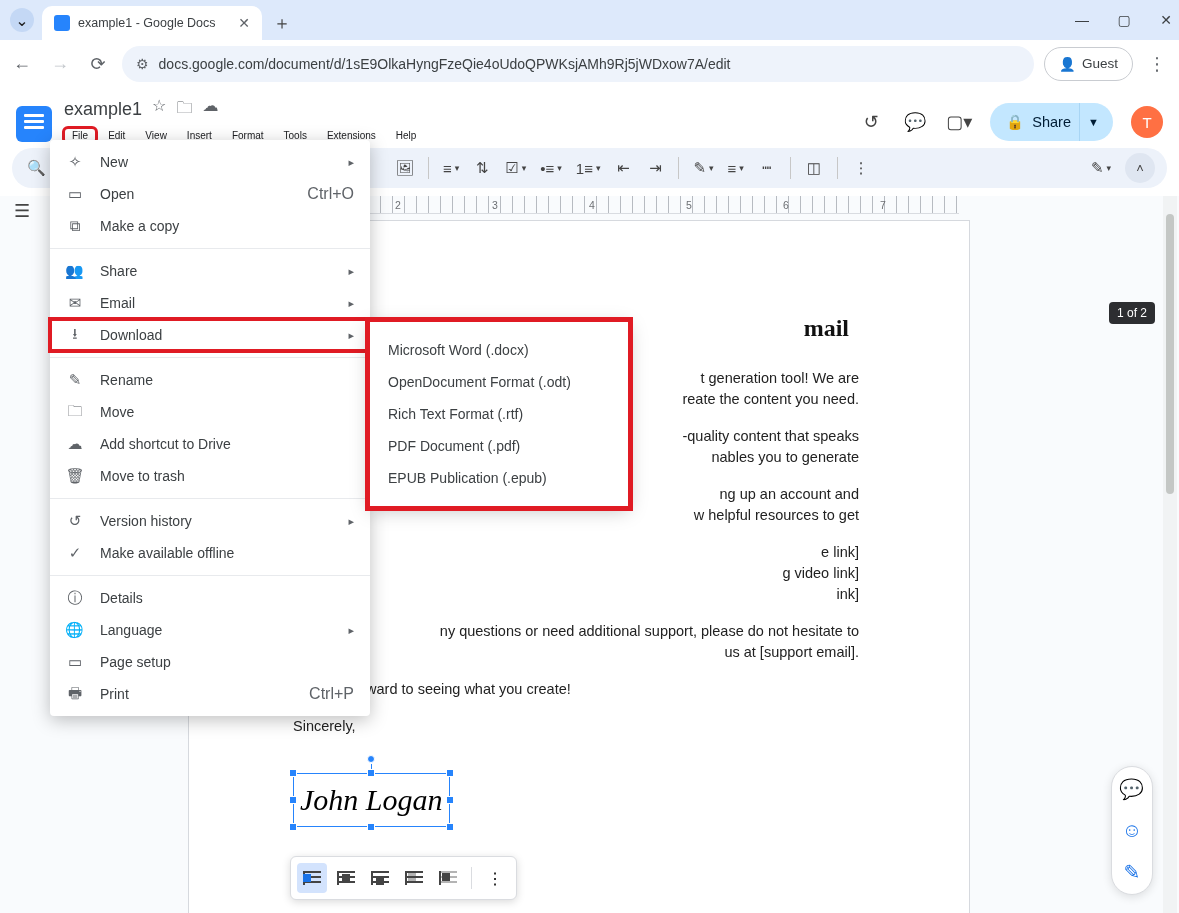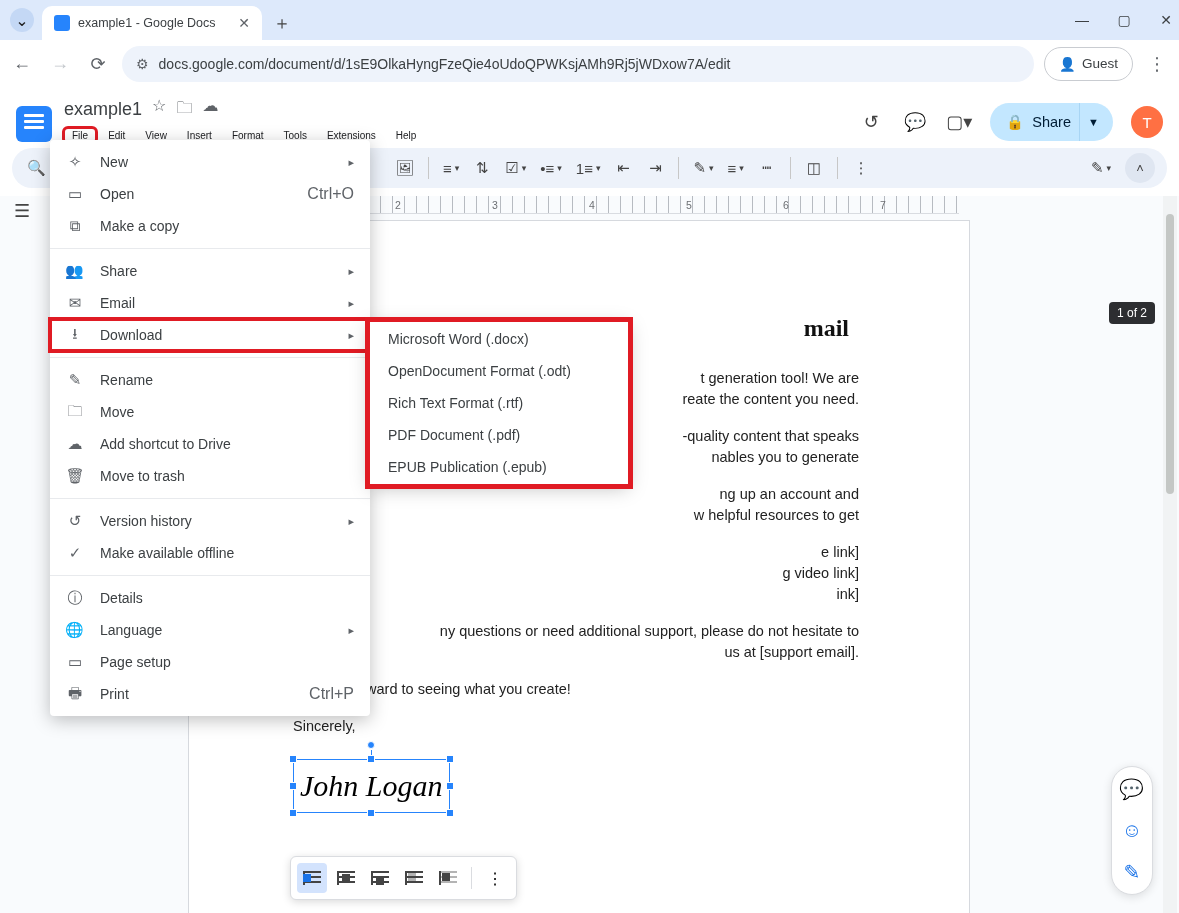--- a/index.html
+++ b/index.html
@@ -102,21 +102,21 @@
     border-bottom:1px solid #d9dce1;
   }
   .ruler .num{ position:absolute; top:3px; font-size:10.5px; color:#6c6f73;}
   .page{
     position:absolute; left:188px; top:24px; width:782px; min-height:860px;
     background:#fff; border:1px solid #d6d9de; padding:90px 110px 60px 104px;
     font-size:14.5px; color:#222; line-height:1.45;
   }
   .page h1{ font-family: Georgia, serif; font-size:24px; font-weight:700; margin-bottom:22px; color:#111;}
   .page p{ margin-bottom:16px; }
-  .sig-wrap{ position:relative; display:inline-block; margin-top:6px;}
+  .sig-wrap{ position:relative; display:inline-block; margin-top:20px;}
   .sig-sel{ border:1px solid #2684fc; padding:4px 6px; display:inline-block;}
   .sig-text{ font-family: "Brush Script MT", "Segoe Script", cursive; font-size:30px; font-style:italic; color:#000;}
   .handle{ position:absolute; width:8px;height:8px;background:#2684fc;border:1px solid #fff;}
   .h-tl{top:-4px;left:-4px}.h-tr{top:-4px;right:-4px}.h-bl{bottom:-4px;left:-4px}.h-br{bottom:-4px;right:-4px}
   .h-tm{top:-4px;left:calc(50% - 4px)}.h-bm{bottom:-4px;left:calc(50% - 4px)}
   .h-ml{top:calc(50% - 4px);left:-4px}.h-mr{top:calc(50% - 4px);right:-4px}
   .rot{ position:absolute; top:-18px; left:calc(50% - 4px); width:8px;height:8px;border-radius:50%;background:#2684fc;border:1px solid #fff;}
   .rot::before{content:"";position:absolute;left:3px;top:8px;width:1px;height:8px;background:#2684fc;}
 
   .img-toolbar{
@@ -149,21 +149,21 @@
     font-size:14px;color:#3c4043;position:relative;
   }
   .menu-dropdown .row .ico{width:18px;color:#5f6368;font-size:15px;display:flex;justify-content:center;}
   .menu-dropdown .row .short{ margin-left:auto;color:#5f6368;font-size:16px;}
   .menu-dropdown .row .sub{ margin-left:auto;color:#5f6368;font-size:11px;}
   .menu-dropdown .sep{ height:1px;background:#e8eaed;margin:6px 0;}
   .menu-dropdown .row.hl{ outline:4px solid #e01b24; outline-offset:-2px;}
 
   .submenu{
     position:absolute; left:370px; top:322px; width:258px;
-    background:#fff; padding:1px 0;
+    background:#fff; padding:12px 0;
     outline:5px solid #e01b24; outline-offset:0;
     box-shadow:0 4px 18px rgba(0,0,0,.25); z-index:60;
   }
   .submenu .srow{ height:32px;display:flex;align-items:center;padding:0 18px;font-size:14px;color:#3c4043;}
 
   
   .fab-col{ position:absolute; right:26px; bottom:18px; width:42px; background:#fff;
     border:1px solid #dadce0;border-radius:22px; box-shadow:0 2px 10px rgba(0,0,0,.12);
     display:flex;flex-direction:column;align-items:center;padding:10px 0;gap:18px;}
   .fab-col .fab{ font-size:20px;color:#1a73e8;}

